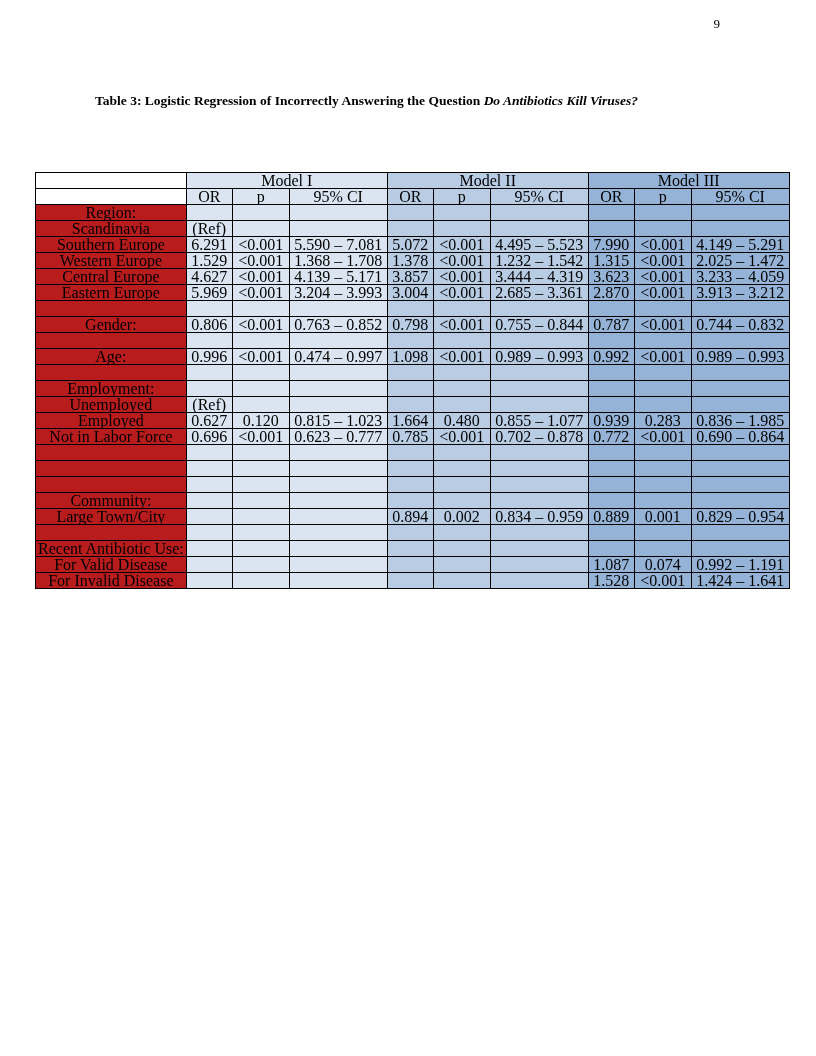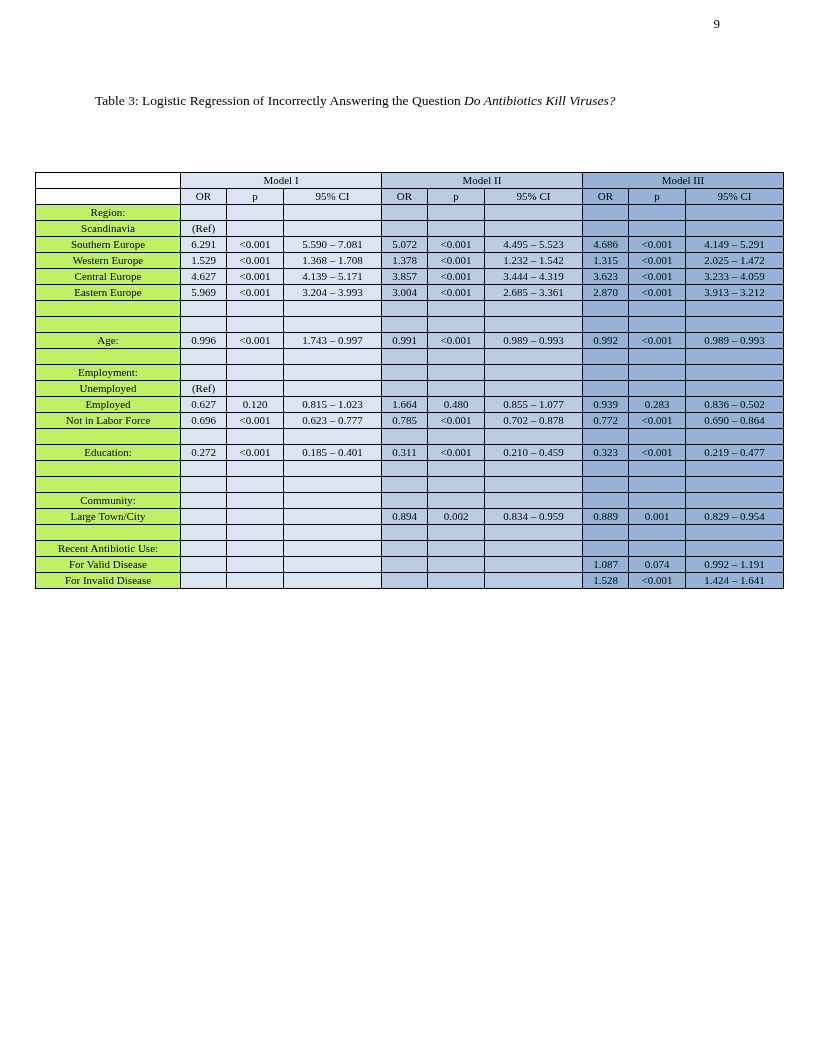--- a/index.html
+++ b/index.html
@@ -22,48 +22,48 @@
     top: 16px;
     right: 96px;
     font-size: 13px;
   }
   .doc-title {
     position: absolute;
     left: 95px;
     top: 93px;
     width: 594px;
     font-size: 13.5px;
-    font-weight: normal;
+    font-weight: bold;
     line-height: 1.25;
   }
   .doc-title .emph {
     font-style: italic;
   }
   table.reg-table {
     position: absolute;
     left: 35px;
     top: 172px;
     border-collapse: collapse;
     table-layout: fixed;
-    font-size: 11px;
+    font-size: 16px;
   }
   table.reg-table td {
     border: 1px solid #000000;
     height: 15px;
     line-height: 15px;
     padding: 0 2px;
     text-align: center;
     vertical-align: middle;
     white-space: nowrap;
     overflow: hidden;
   }
   td.label-col {
     text-align: left;
     padding-left: 4px;
-    background: #bef264;
+    background: #b91c1c;
   }
   td.no-border {
     border: none;
     background: transparent;
   }
   td.m1 { background: var(--m1); }
   td.m2 { background: var(--m2); }
   td.m3 { background: var(--m3); }
   td.group-header { text-align: center; }
 </style>
@@ -135,21 +135,21 @@
     <td class="m3"></td>
   </tr>
         <tr>
     <td class="label-col">Southern Europe</td>
     <td class="m1">6.291</td>
     <td class="m1">&lt;0.001</td>
     <td class="m1">5.590 – 7.081</td>
     <td class="m2">5.072</td>
     <td class="m2">&lt;0.001</td>
     <td class="m2">4.495 – 5.523</td>
-    <td class="m3">4.686</td>
+    <td class="m3">7.990</td>
     <td class="m3">&lt;0.001</td>
     <td class="m3">4.149 – 5.291</td>
   </tr>
         <tr>
     <td class="label-col">Western Europe</td>
     <td class="m1">1.529</td>
     <td class="m1">&lt;0.001</td>
     <td class="m1">1.368 – 1.708</td>
     <td class="m2">1.378</td>
     <td class="m2">&lt;0.001</td>
@@ -188,37 +188,49 @@
     <td class="m1"></td>
     <td class="m1"></td>
     <td class="m2"></td>
     <td class="m2"></td>
     <td class="m2"></td>
     <td class="m3"></td>
     <td class="m3"></td>
     <td class="m3"></td>
   </tr>
         <tr>
+    <td class="label-col">Gender:</td>
+    <td class="m1">0.806</td>
+    <td class="m1">&lt;0.001</td>
+    <td class="m1">0.763 – 0.852</td>
+    <td class="m2">0.798</td>
+    <td class="m2">&lt;0.001</td>
+    <td class="m2">0.755 – 0.844</td>
+    <td class="m3">0.787</td>
+    <td class="m3">&lt;0.001</td>
+    <td class="m3">0.744 – 0.832</td>
+  </tr>
+        <tr>
     <td class="label-col"></td>
     <td class="m1"></td>
     <td class="m1"></td>
     <td class="m1"></td>
     <td class="m2"></td>
     <td class="m2"></td>
     <td class="m2"></td>
     <td class="m3"></td>
     <td class="m3"></td>
     <td class="m3"></td>
   </tr>
         <tr>
     <td class="label-col">Age:</td>
     <td class="m1">0.996</td>
     <td class="m1">&lt;0.001</td>
-    <td class="m1">1.743 – 0.997</td>
-    <td class="m2">0.991</td>
+    <td class="m1">0.474 – 0.997</td>
+    <td class="m2">1.098</td>
     <td class="m2">&lt;0.001</td>
     <td class="m2">0.989 – 0.993</td>
     <td class="m3">0.992</td>
     <td class="m3">&lt;0.001</td>
     <td class="m3">0.989 – 0.993</td>
   </tr>
         <tr>
     <td class="label-col"></td>
     <td class="m1"></td>
     <td class="m1"></td>
@@ -257,21 +269,21 @@
         <tr>
     <td class="label-col">Employed</td>
     <td class="m1">0.627</td>
     <td class="m1">0.120</td>
     <td class="m1">0.815 – 1.023</td>
     <td class="m2">1.664</td>
     <td class="m2">0.480</td>
     <td class="m2">0.855 – 1.077</td>
     <td class="m3">0.939</td>
     <td class="m3">0.283</td>
-    <td class="m3">0.836 – 0.502</td>
+    <td class="m3">0.836 – 1.985</td>
   </tr>
         <tr>
     <td class="label-col">Not in Labor Force</td>
     <td class="m1">0.696</td>
     <td class="m1">&lt;0.001</td>
     <td class="m1">0.623 – 0.777</td>
     <td class="m2">0.785</td>
     <td class="m2">&lt;0.001</td>
     <td class="m2">0.702 – 0.878</td>
     <td class="m3">0.772</td>
@@ -282,32 +294,20 @@
     <td class="label-col"></td>
     <td class="m1"></td>
     <td class="m1"></td>
     <td class="m1"></td>
     <td class="m2"></td>
     <td class="m2"></td>
     <td class="m2"></td>
     <td class="m3"></td>
     <td class="m3"></td>
     <td class="m3"></td>
-  </tr>
-        <tr>
-    <td class="label-col">Education:</td>
-    <td class="m1">0.272</td>
-    <td class="m1">&lt;0.001</td>
-    <td class="m1">0.185 – 0.401</td>
-    <td class="m2">0.311</td>
-    <td class="m2">&lt;0.001</td>
-    <td class="m2">0.210 – 0.459</td>
-    <td class="m3">0.323</td>
-    <td class="m3">&lt;0.001</td>
-    <td class="m3">0.219 – 0.477</td>
   </tr>
         <tr>
     <td class="label-col"></td>
     <td class="m1"></td>
     <td class="m1"></td>
     <td class="m1"></td>
     <td class="m2"></td>
     <td class="m2"></td>
     <td class="m2"></td>
     <td class="m3"></td>

